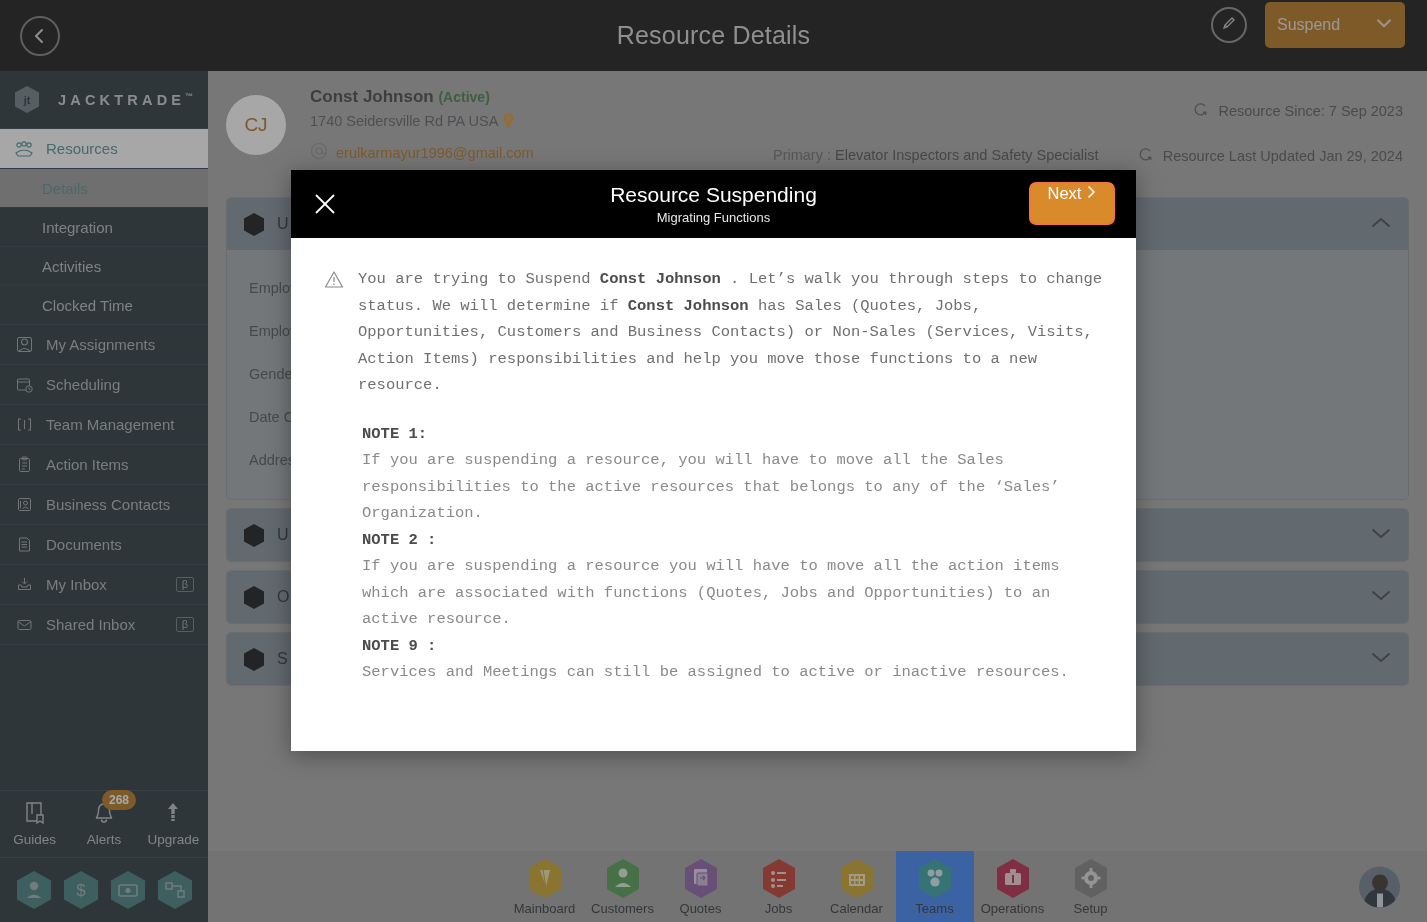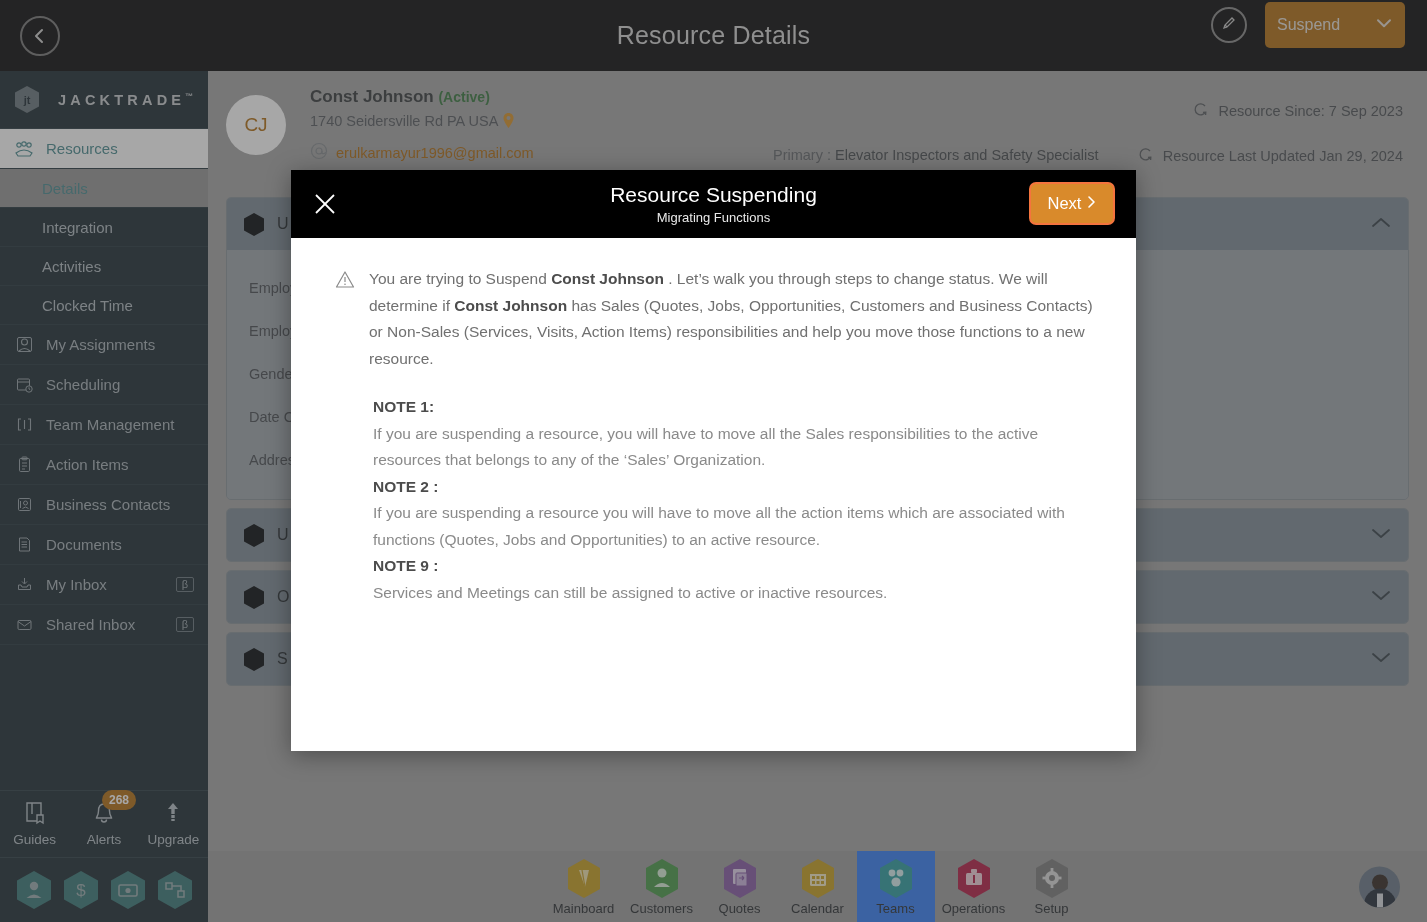--- a/index.html
+++ b/index.html
@@ -170,24 +170,24 @@
     position: absolute; left: 22px; top: 22px; width: 24px; height: 24px;
     cursor: pointer;
   }
   .modal-titles { text-align: center; }
   .modal-title { color: #fff; font-size: 21px; font-weight: 500; }
   .modal-sub { color: #e9e9e9; font-size: 13px; margin-top: 3px; }
   .next-btn {
     position: absolute; right: 21px; top: 12px;
     width: 86px; height: 43px; background: #d98a2b;
     border: 2px solid #f4743e; border-radius: 7px;
-    display: flex; align-items: center; justify-content: center; gap: 6px;
+    display: flex; align-items: flex-start; justify-content: center; gap: 6px;
     color: #fff; font-size: 16.5px; cursor: pointer;
   }
-  .modal-body { padding: 28px 33px 0 44px; flex: 1; }
+  .modal-body { padding: 28px 33px 0 33px; flex: 1; font-family: Liberation Mono, monospace; }
   .warn-row { display: flex; gap: 14px; }
   .warn-icon { flex: 0 0 auto; margin-top: 4px; }
   .para {
     font-size: 15.5px; color: #707070; line-height: 26.5px;
   }
   .para b { color: #4c4c4c; }
   .note-h {
     font-size: 15.5px; color: #4c4c4c; font-weight: bold;
     line-height: 26.5px; margin-top: 22px;
   }
@@ -601,20 +601,34 @@
     <div class="bn-item">
       <span class="bn-hex">
         <svg width="36" height="41" viewBox="0 0 36 41">
             <polygon points="18,1 34,10 34,31 18,40 2,31 2,10" fill="#8b5fa8"></polygon>
             <rect x="11" y="11" width="13" height="15" rx="1" fill="#e3d6ee"></rect>
             <rect x="14" y="15" width="11" height="13" rx="1" fill="#cdb6de" stroke="#8b5fa8" stroke-width="1"></rect>
             <path d="M17 20 h5 m0 0 l-2 -2 m2 2 l-2 2" stroke="#8b5fa8" stroke-width="1.2" fill="none"></path>
           </svg>
       </span>
       <span class="lbl">Quotes</span>
+    </div>
+    <div class="bn-item">
+      <span class="bn-hex">
+        <svg width="36" height="41" viewBox="0 0 36 41">
+            <polygon points="18,1 34,10 34,31 18,40 2,31 2,10" fill="#c0392b"></polygon>
+            <circle cx="12" cy="15" r="2" fill="#f2d7d3"></circle>
+            <rect x="16" y="14" width="9" height="2" fill="#f2d7d3"></rect>
+            <circle cx="12" cy="22" r="2" fill="#f2d7d3"></circle>
+            <rect x="16" y="21" width="9" height="2" fill="#f2d7d3"></rect>
+            <circle cx="12" cy="28" r="2" fill="#f2d7d3"></circle>
+            <rect x="16" y="27" width="6" height="2" fill="#f2d7d3"></rect>
+          </svg>
+      </span>
+      <span class="lbl">Jobs</span>
     </div>
     <div class="bn-item">
       <span class="bn-hex">
         <svg width="36" height="41" viewBox="0 0 36 41">
             <polygon points="18,1 34,10 34,31 18,40 2,31 2,10" fill="#c9a227"></polygon>
             <rect x="10" y="12" width="16" height="16" rx="1.5" fill="#f4ecc9"></rect>
             <rect x="10" y="12" width="16" height="4" fill="#c9a227"></rect>
             <g fill="#c9a227">
               <rect x="12" y="18" width="3" height="3"></rect>
               <rect x="16.5" y="18" width="3" height="3"></rect>

